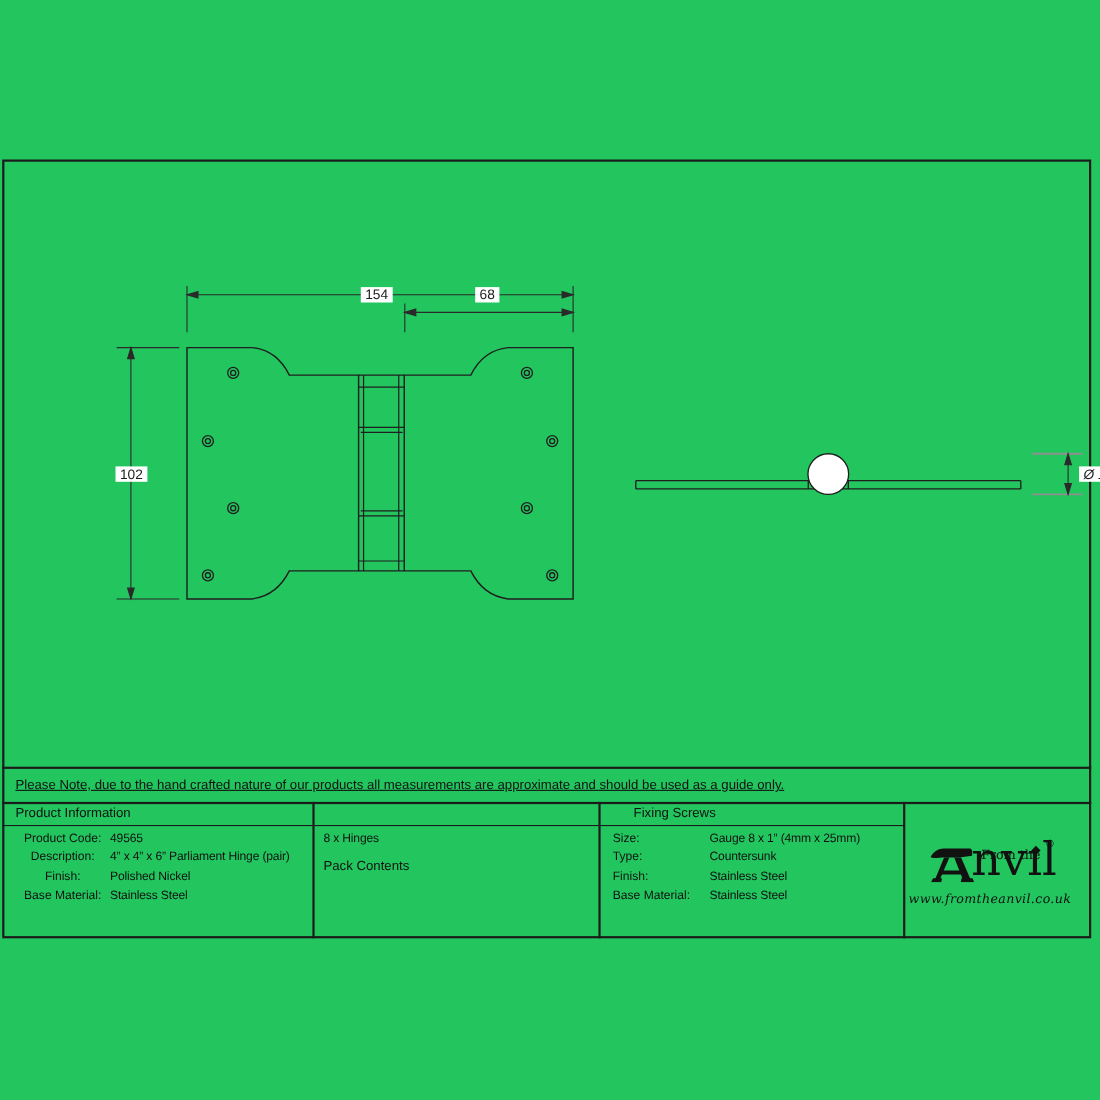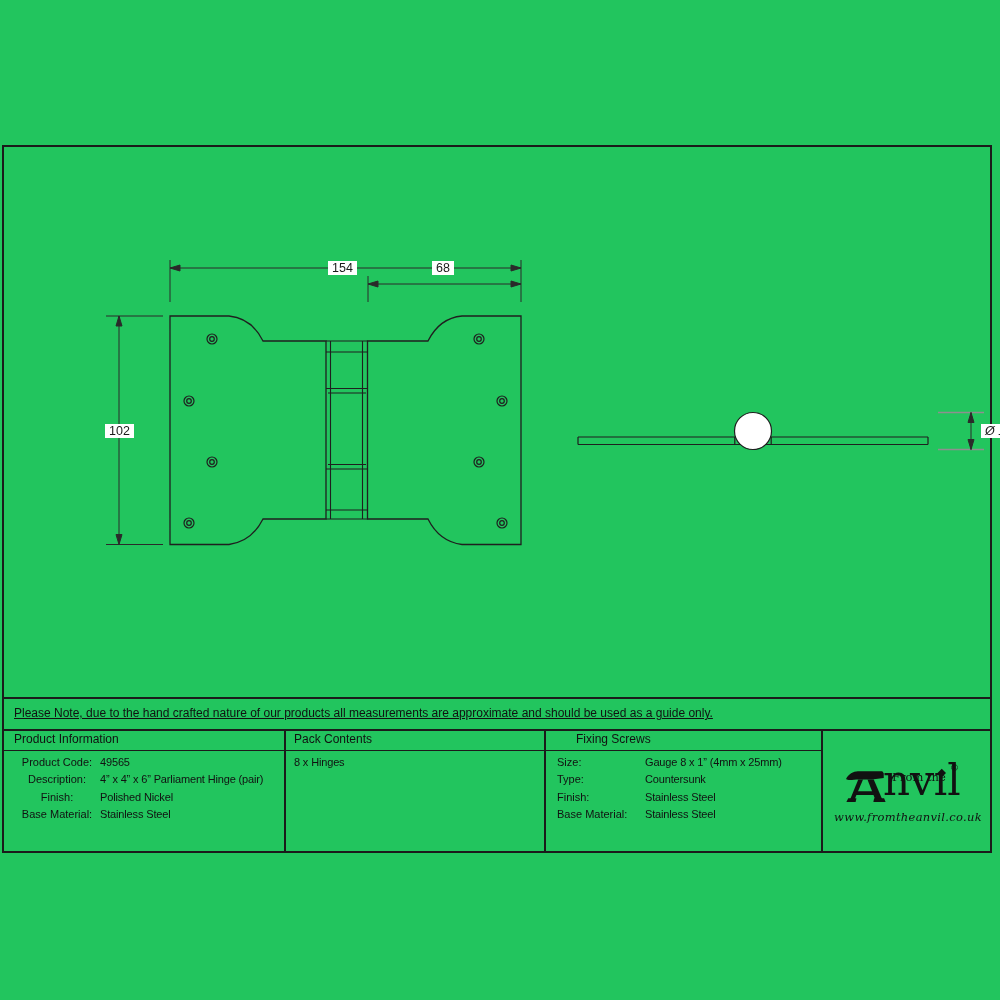--- a/index.html
+++ b/index.html
@@ -49,21 +49,21 @@
   }
   .logo-idot {
     position:absolute; left:111px; top:7px; width:5.5px; height:5.5px;
     background:#111; transform:rotate(45deg);
   }
   .logo-reg {
     position:absolute; left:122px; top:0px; font-size:9px;
     font-family:"DejaVu Serif", serif; color:#111;
   }
   .logo-url {
-    position:absolute; left:-2px; top:47px; width:164px; text-align:center;
+    position:absolute; left:-2px; top:47px; width:164px; 
     font-family:"DejaVu Serif", serif; font-style:italic; font-size:11.5px;
     color:#111; letter-spacing:0.3px; white-space:nowrap;
   }
 </style>
 </head>
 <body>
 
 <div class="page">
 
   <div class="sheet-border"></div>
@@ -148,21 +148,21 @@
   <div class="hl" style="left:2px; top:697px;  width:990px;"></div>
   <div class="hl" style="left:2px; top:729px;  width:990px;"></div>
   <div class="hl" style="left:2px; top:749.5px; width:820px;"></div>
   <div class="vl" style="left:284px; top:729px; height:124px;"></div>
   <div class="vl" style="left:544px; top:729px; height:124px;"></div>
   <div class="vl" style="left:821px; top:729px; height:124px;"></div>
 
   <div class="note-row">Please Note, due to the hand crafted nature of our products all measurements are approximate and should be used as a guide only.</div>
 
   <div class="col-header" style="left:14px;">Product Information</div>
-  <div class="col-header" style="left:294px;">Pack Contents</div>
+  <div class="col-header" style="left:294px;margin-top:48px;">Pack Contents</div>
   <div class="col-header" style="left:559px;margin-left:17px;">Fixing Screws</div>
 
   <div class="cell-block" style="left:14px; width:268px;text-align:center;">
     <div class="cell-row">
       <span class="lbl">Product Code:</span>
       <span class="val">49565</span>
     </div>
     <div class="cell-row">
       <span class="lbl">Description:</span>
       <span class="val">4” x 4” x 6” Parliament Hinge (pair)</span>

